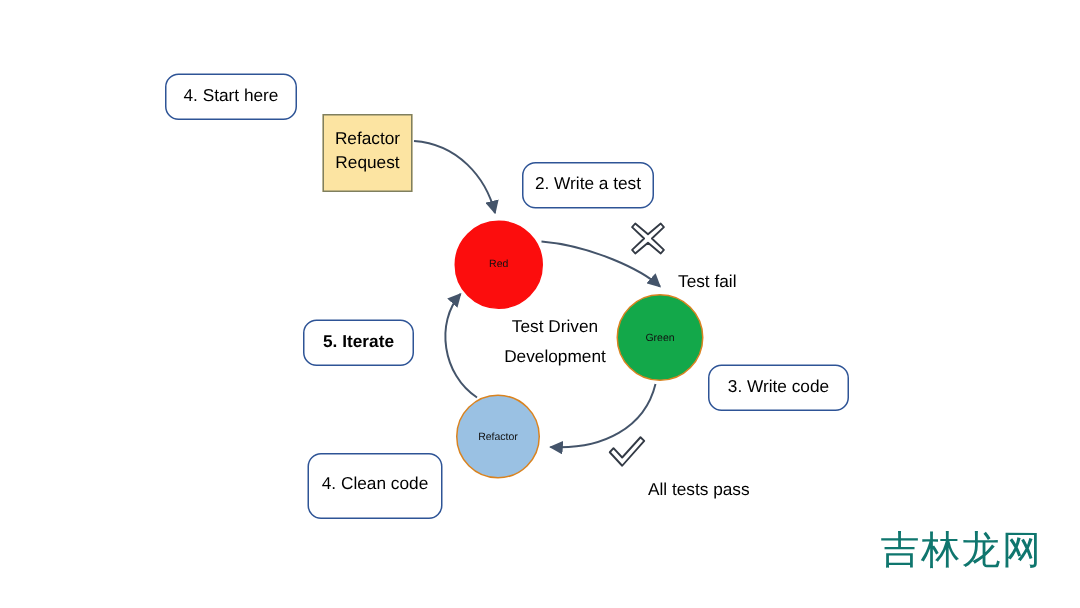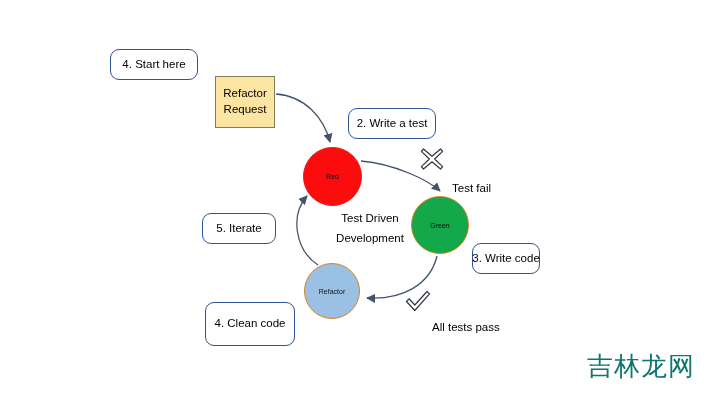--- a/index.html
+++ b/index.html
@@ -138,29 +138,29 @@
   </svg>
 
   <div class="callout" style="left:110px; top:49px; width:88px; height:31px;">
     <span>4. Start here</span>
   </div>
 
   <div class="callout" style="left:348px; top:108px; width:88px; height:31px;">
     <span>2. Write a test</span>
   </div>
 
-  <div class="callout" style="left:472px; top:243px; width:68px; height:31px;">
+  <div class="callout" style="left:472px; top:243px; width:94px; height:31px;">
     <span>3. Write code</span>
   </div>
 
   <div class="callout" style="left:205px; top:302px; width:90px; height:44px;">
     <span>4. Clean code</span>
   </div>
 
-  <div class="callout" style="left:202px; top:213px; width:74px; height:31px;">
+  <div class="callout" style="left:202px; top:213px; width:74px; height:31px;font-weight:bold;">
     <span>5. Iterate</span>
   </div>
 
   <div class="process-box" style="left:215px; top:76px; width:60px; height:52px;">
     <span>Refactor</span>
     <span>Request</span>
   </div>
 
   <div class="node-circle node-red" style="left:303px; top:147px; width:59px; height:59px;">
     <span>Red</span>

